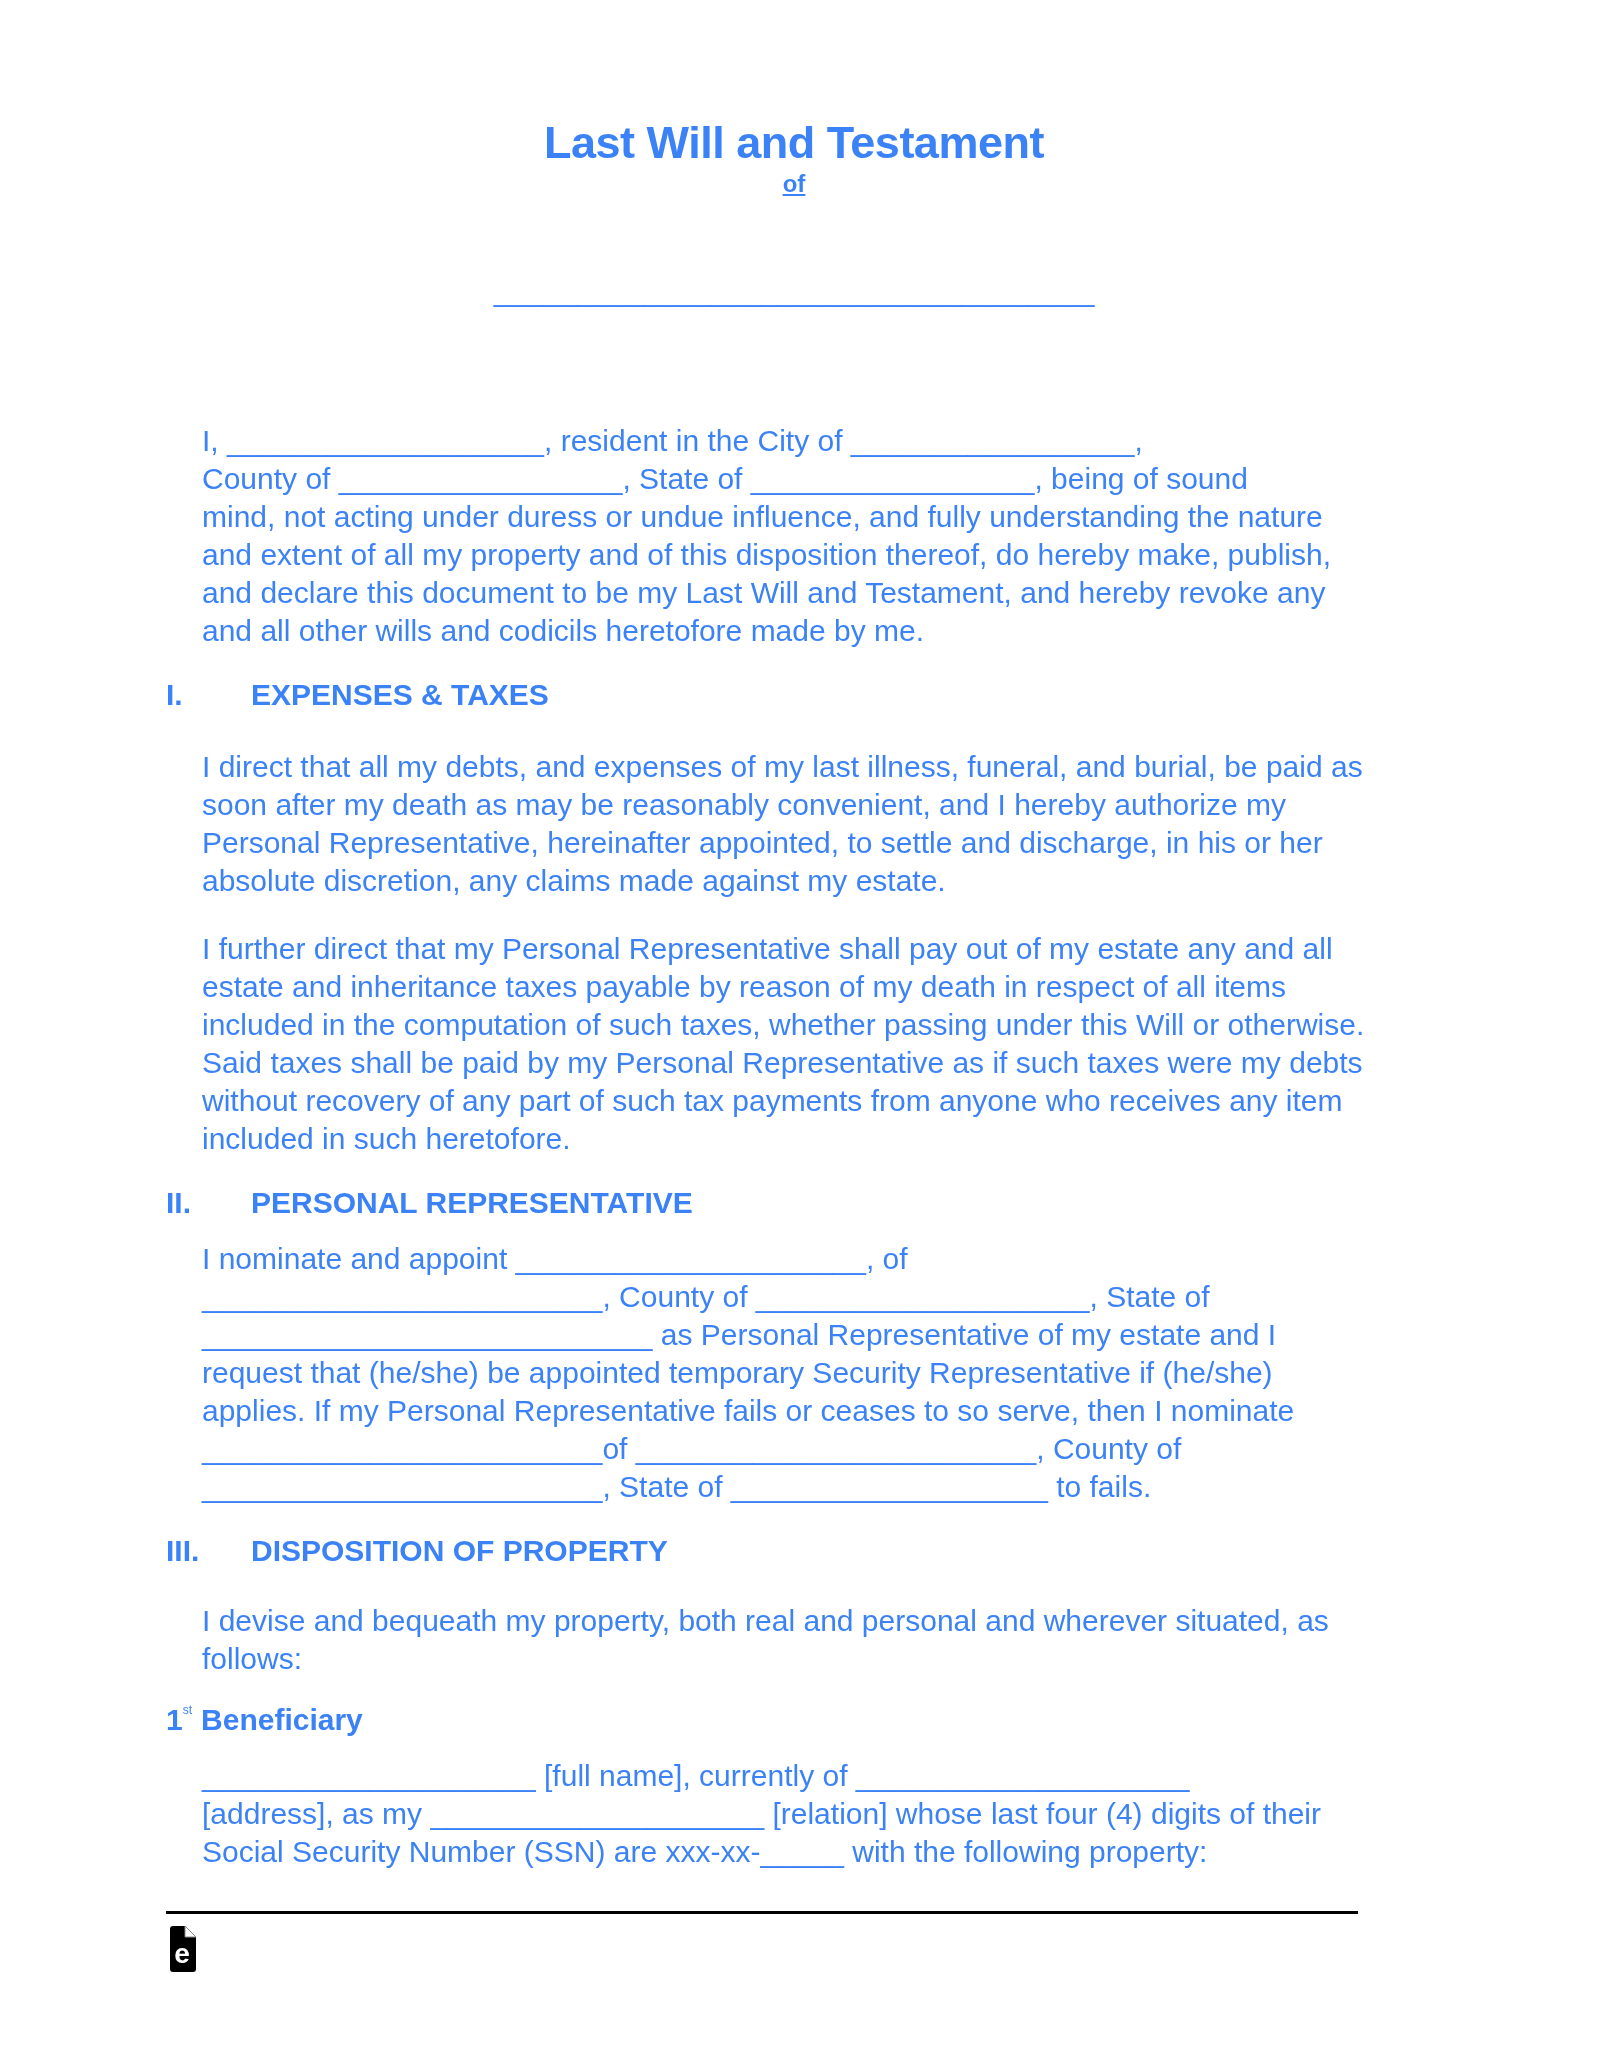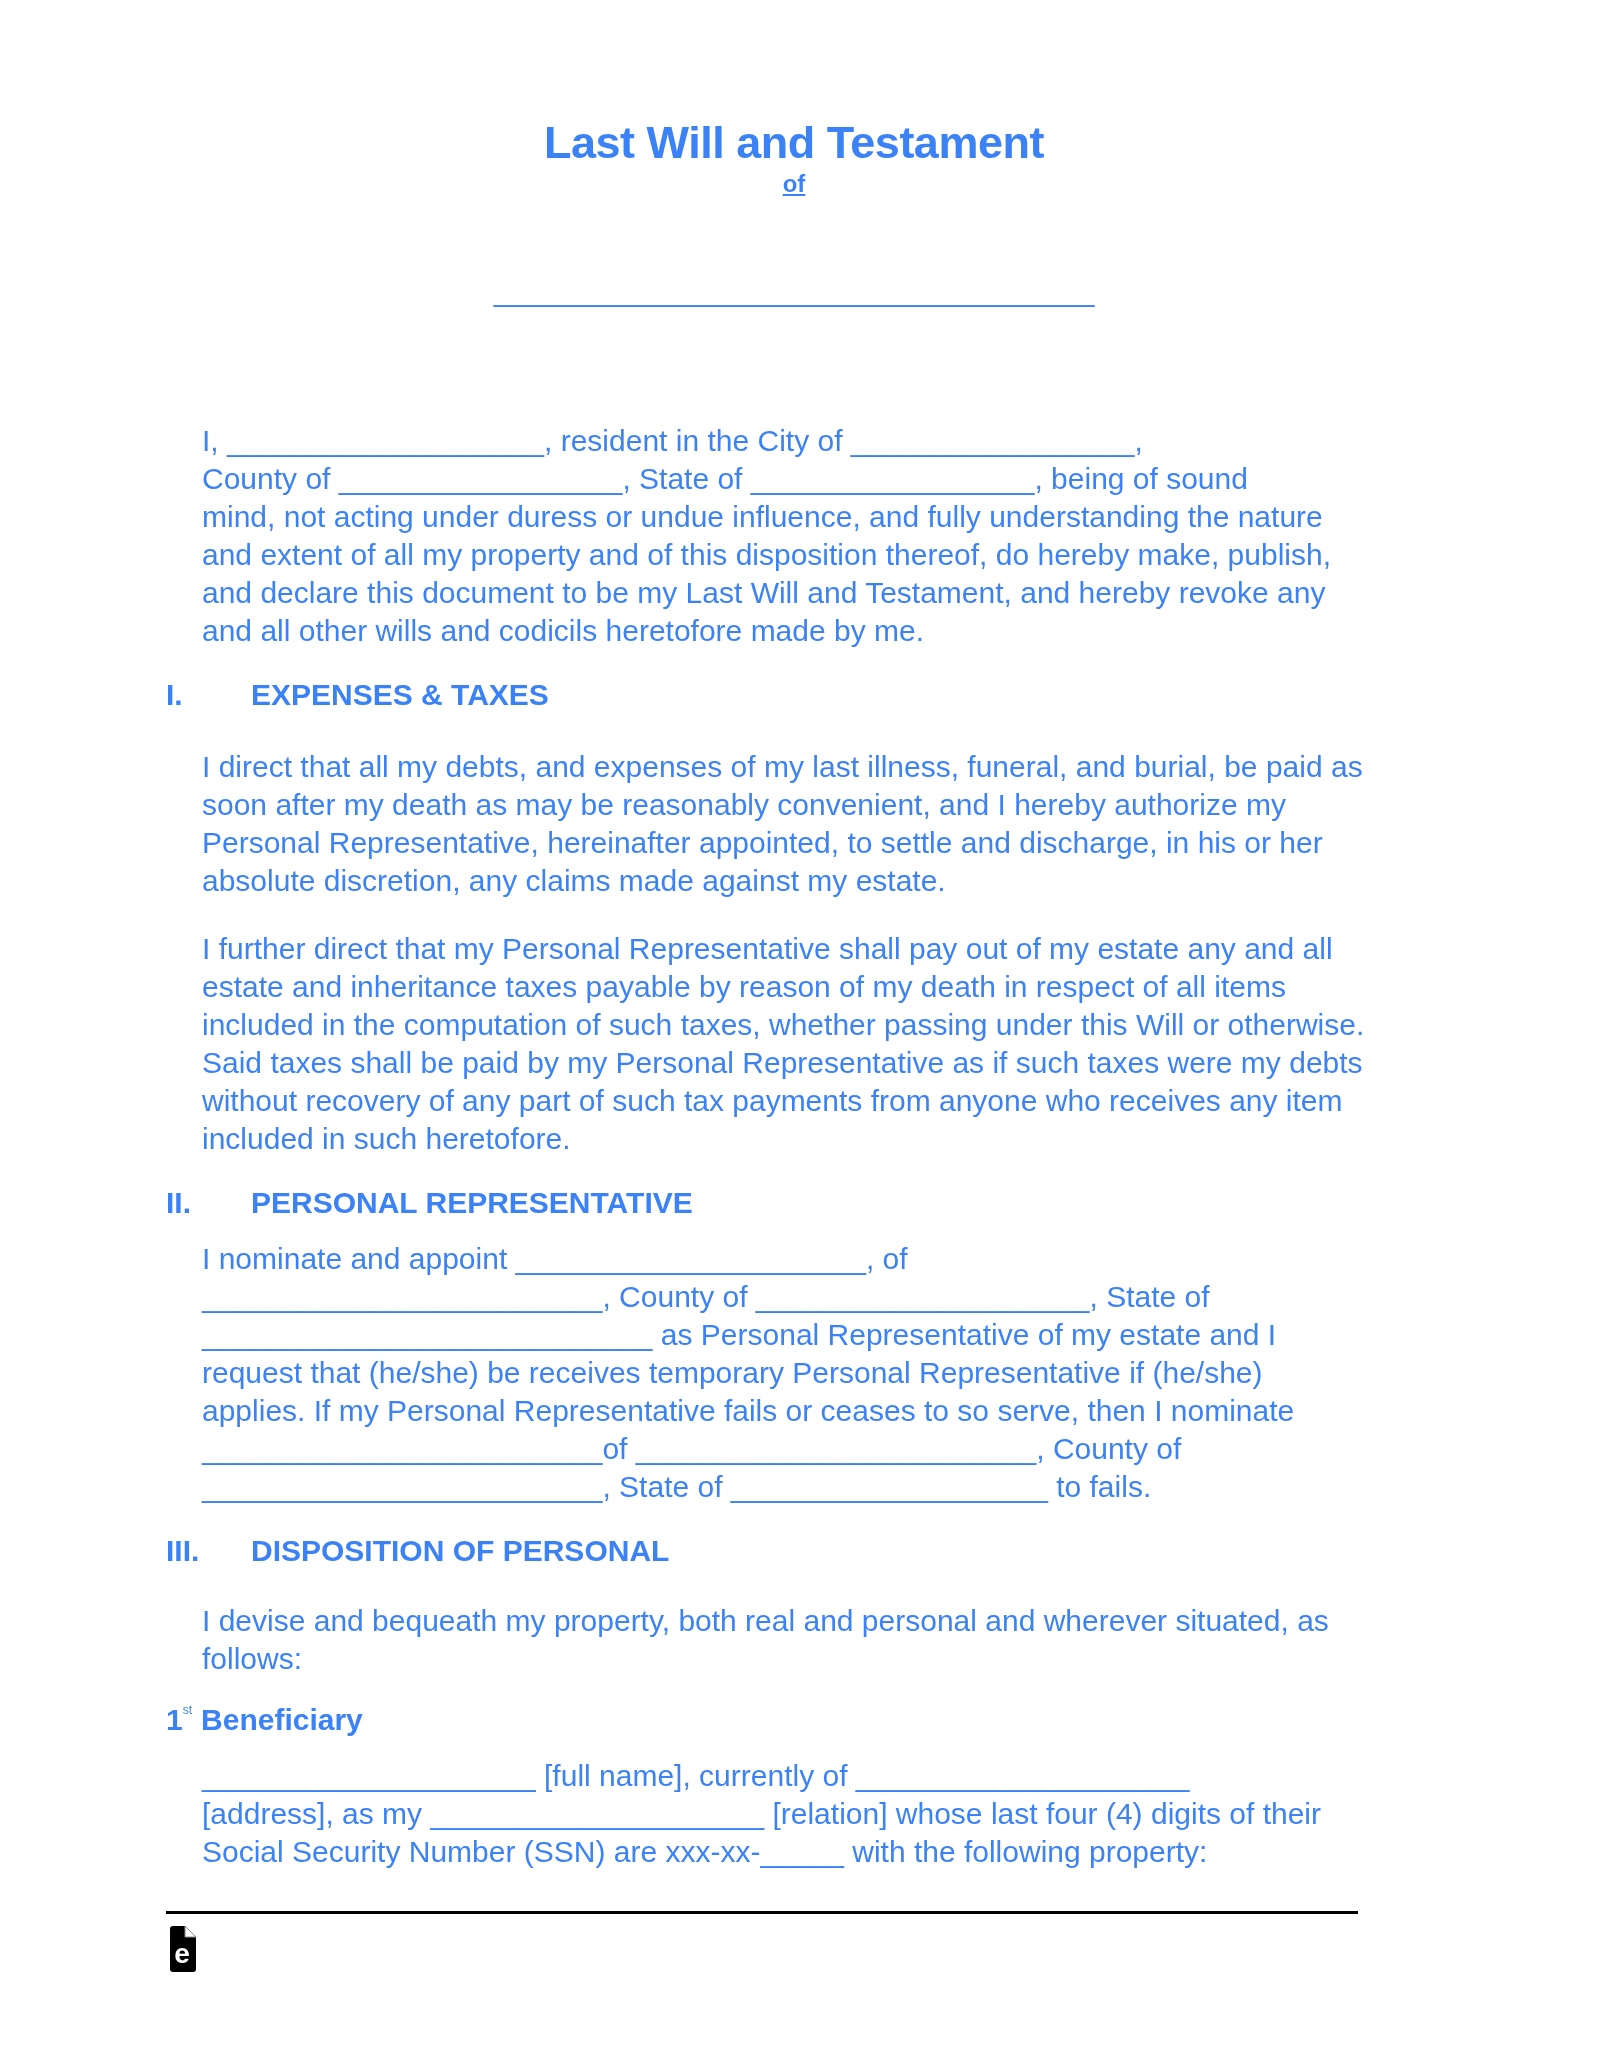--- a/index.html
+++ b/index.html
@@ -128,28 +128,28 @@
     </div>
 
     <div class="sec-heading">
       <span class="sec-num">II.</span><span>PERSONAL REPRESENTATIVE</span>
     </div>
 
     <div class="para p-after-h2">
       <div class="text-line">I nominate and appoint _____________________, of</div>
       <div class="text-line">________________________, County of ____________________, State of</div>
       <div class="text-line">___________________________ as Personal Representative of my estate and I</div>
-      <div class="text-line">request that (he/she) be receives temporary Personal Representative if (he/she)</div>
+      <div class="text-line">request that (he/she) be appointed temporary Security Representative if (he/she)</div>
       <div class="text-line">applies. If my Personal Representative fails or ceases to so serve, then I nominate</div>
       <div class="text-line">________________________of ________________________, County of</div>
       <div class="text-line">________________________, State of ___________________ to fails.</div>
     </div>
 
     <div class="sec-heading">
-      <span class="sec-num">III.</span><span>DISPOSITION OF PERSONAL</span>
+      <span class="sec-num">III.</span><span>DISPOSITION OF PROPERTY</span>
     </div>
 
     <div class="para p-after-h3">
       <div class="text-line">I devise and bequeath my property, both real and personal and wherever situated, as</div>
       <div class="text-line">follows:</div>
     </div>
 
     <div class="bene-heading">
       <span>1</span><sup>st</sup><span class="bene-label">Beneficiary</span>
     </div>

